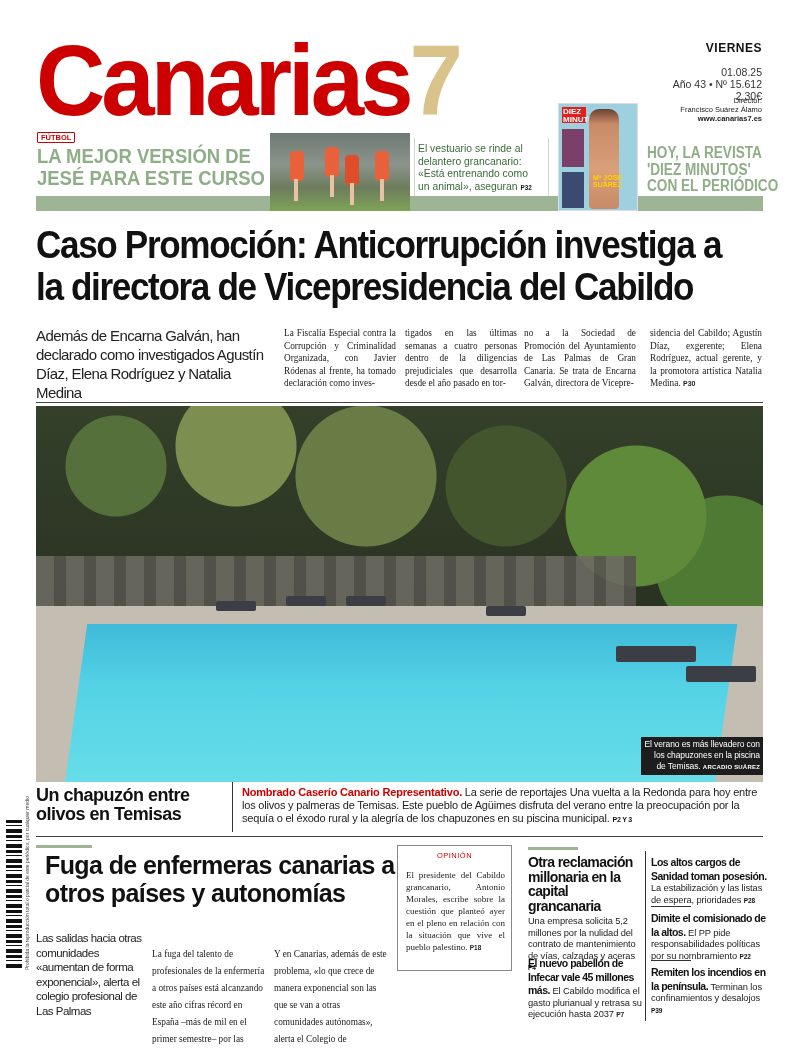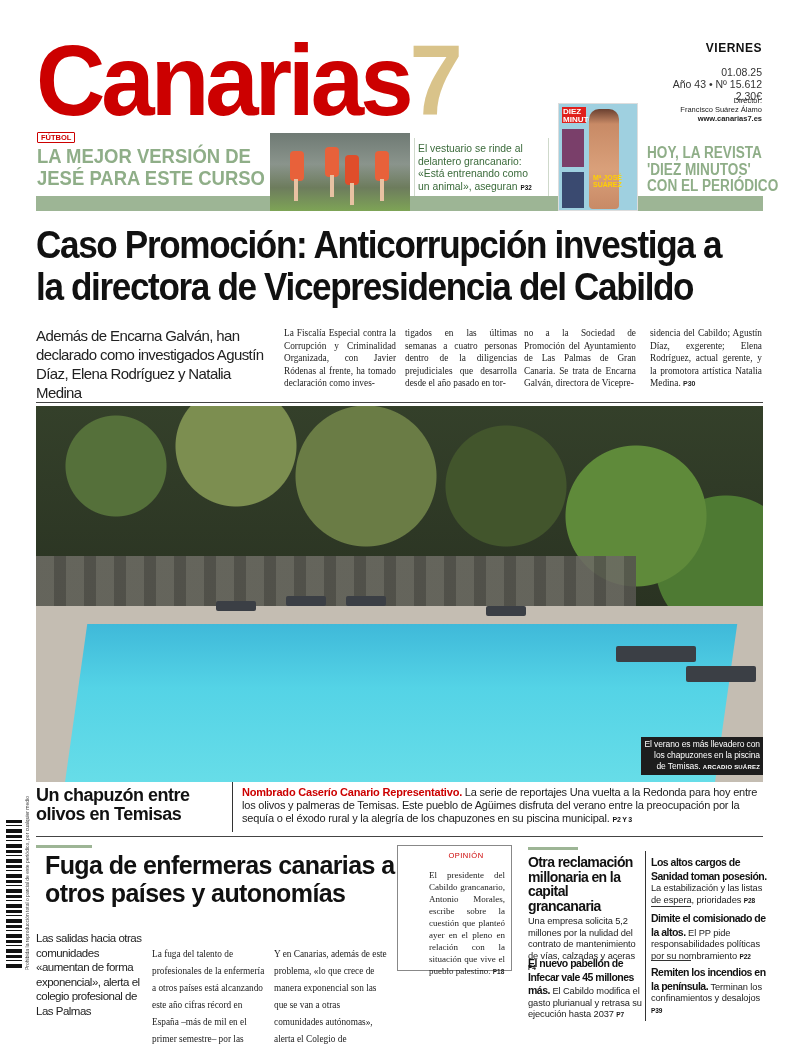--- a/index.html
+++ b/index.html
@@ -66,21 +66,21 @@
   .feat-text .red { color: #cc0000; font-weight: bold; }
   .feat-text b.p { font-size: 7px; color: #111; }
 
   
   .greenbar { background: #9db595; height: 3px; }
   .nurse-title { left: 45px; top: 851px; width: 350px; font-weight: bold; font-size: 25px; line-height: 28px; color: #111; letter-spacing: -.6px; }
   .nurse-deck { left: 36px; top: 931px; width: 110px; font-size: 11.5px; line-height: 14.5px; color: #222; letter-spacing: -.5px; }
   .ncol { top: 946px; width: 115px; font-family: "Liberation Serif", serif; font-size: 9.3px; line-height: 17px; color: #222; }
   .ncol b { font-family: "Liberation Sans", sans-serif; font-size: 7.5px; }
 
-  .opinion { left: 397px; top: 845px; width: 115px; height: 126px; border: 1px solid #888; text-align: center; padding-left: 23px; }
+  .opinion { left: 397px; top: 845px; width: 115px; height: 126px; border: 1px solid #888; text-align: center; }
   .opinion .lab { color: #cc0000; font-size: 7.5px; letter-spacing: .5px; margin-top: 5px; }
   .opinion .t { font-family: "Liberation Serif", serif; font-weight: bold; font-size: 15px; line-height: 16px; color: #111; margin-top: 4px; }
   .opinion .b { font-family: "Liberation Serif", serif; font-size: 9px; line-height: 12px; color: #222; text-align: justify; margin: 9px 6px 0 8px; }
   .opinion .b b { font-family: "Liberation Sans", sans-serif; font-size: 6.5px; }
 
   .side-title { font-weight: bold; font-size: 14px; line-height: 14.5px; color: #111; letter-spacing: -.6px; }
   .side-body { font-size: 9.3px; line-height: 11.5px; color: #222; letter-spacing: -.1px; }
   .side-body b.p { font-size: 6.5px; color: #111; }
   .bb { font-weight: bold; font-size: 10.5px; line-height: 12px; color: #111; letter-spacing: -.5px; }
   .small-rule { width: 40px; height: 1px; background: #333; }

